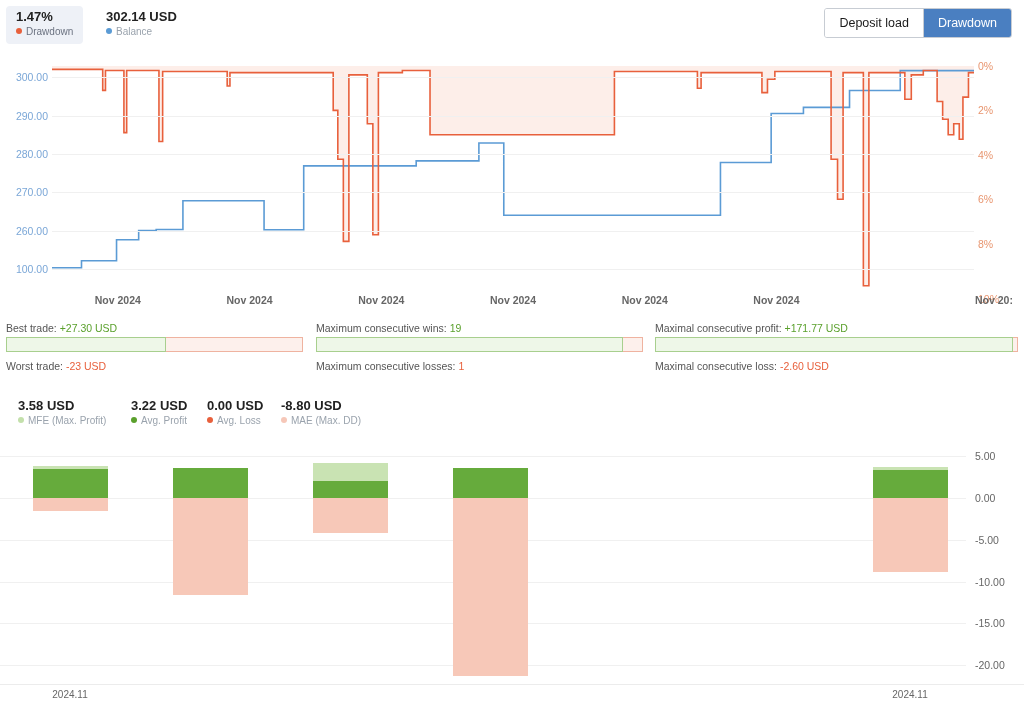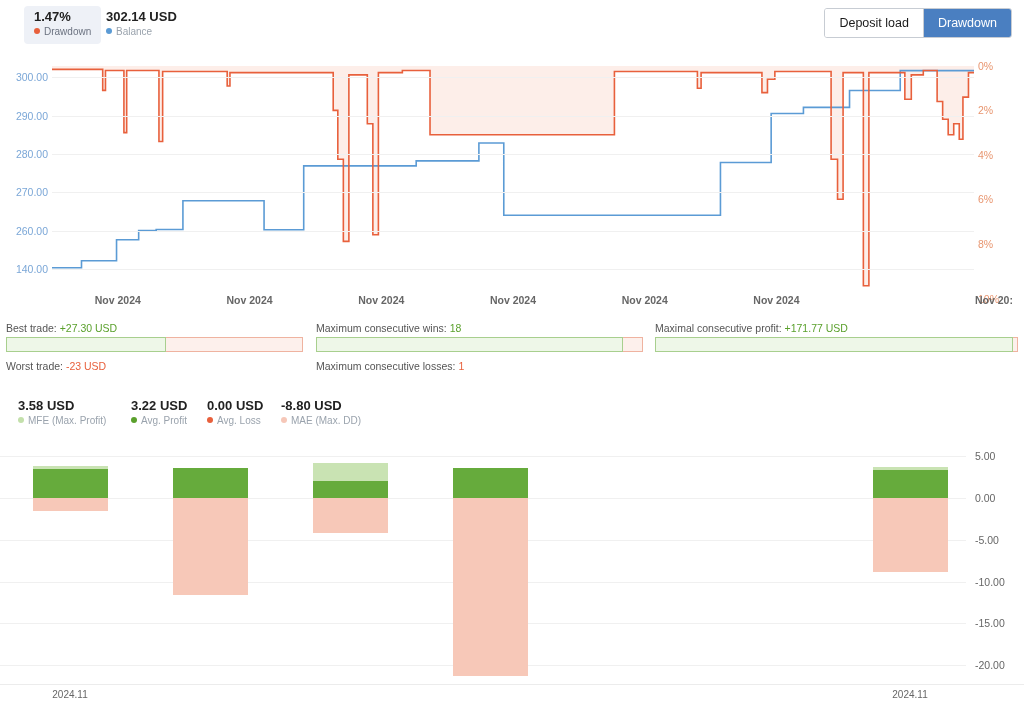--- a/index.html
+++ b/index.html
@@ -4,21 +4,21 @@
 <style>
   html,body{margin:0;padding:0;}
   body{
     width:1024px;height:717px;background:#ffffff;
     font-family:"Liberation Sans","DejaVu Sans",sans-serif;
     color:#333;overflow:hidden;position:relative;
   }
   
   .header{position:absolute;left:0;top:0;width:1024px;height:46px;}
   .stat{position:absolute;top:6px;padding:3px 10px 5px 10px;border-radius:4px;}
-  .stat.drawdown{left:24px;background:#eef1f7;}
+  .stat.drawdown{left:6px;background:#eef1f7;}
   .stat.balance{left:96px;background:transparent;}
   .stat .val{font-size:13px;font-weight:bold;color:#222;line-height:15px;white-space:nowrap;}
   .stat .lbl{font-size:10px;line-height:14px;white-space:nowrap;margin-top:1px;}
   .stat.drawdown .lbl{color:#6b7280;}
   .stat.balance .lbl{color:#9aa3ad;}
   .dot{display:inline-block;width:6px;height:6px;border-radius:50%;margin-right:4px;vertical-align:1px;}
   .dot.red{background:#e8603c;}
   .dot.blue{background:#5b9bd5;}
 
   .toggle{position:absolute;right:12px;top:8px;display:flex;
@@ -102,21 +102,21 @@
   </div>
 </div>
 
 <div class="chart1">
   <div class="axis-l-wrap">
       <div class="axis-l" style="top: 11.4828px;">300.00</div>
       <div class="axis-l" style="top: 49.7586px;">290.00</div>
       <div class="axis-l" style="top: 88.0345px;">280.00</div>
       <div class="axis-l" style="top: 126.31px;">270.00</div>
       <div class="axis-l" style="top: 164.586px;">260.00</div>
-      <div class="axis-l" style="top: 202.862px;">140.00</div>
+      <div class="axis-l" style="top: 202.862px;">100.00</div>
     </div>
   <div class="plot1">
     <svg id="svg1" width="922" height="222">
         <path d="M0.00 3.33 L50.71 3.33 L50.71 24.42 L53.48 24.42 L53.48 4.44 L71.92 4.44 L71.92 66.60 L74.68 66.60 L74.68 4.44 L106.95 4.44 L106.95 75.48 L110.64 75.48 L110.64 5.55 L175.18 5.55 L175.18 19.98 L177.95 19.98 L177.95 6.66 L281.21 6.66 L281.21 44.40 L285.82 44.40 L285.82 93.24 L291.35 93.24 L291.35 175.38 L296.88 175.38 L296.88 8.88 L315.32 8.88 L315.32 57.72 L320.86 57.72 L320.86 168.72 L326.39 168.72 L326.39 6.66 L350.36 6.66 L350.36 4.44 L378.02 4.44 L378.02 68.82 L562.42 68.82 L562.42 5.55 L645.40 5.55 L645.40 22.20 L649.09 22.20 L649.09 6.66 L709.94 6.66 L709.94 26.64 L715.47 26.64 L715.47 13.32 L722.85 13.32 L722.85 5.55 L779.09 5.55 L779.09 93.24 L785.54 93.24 L785.54 133.20 L791.08 133.20 L791.08 6.66 L811.36 6.66 L811.36 219.78 L816.89 219.78 L816.89 6.66 L852.85 6.66 L852.85 33.30 L859.30 33.30 L859.30 8.88 L871.29 8.88 L871.29 4.44 L885.12 4.44 L885.12 35.52 L890.65 35.52 L890.65 53.28 L896.18 53.28 L896.18 68.82 L901.72 68.82 L901.72 57.72 L907.25 57.72 L907.25 73.26 L910.94 73.26 L910.94 31.08 L916.47 31.08 L916.47 6.66 L922.00 6.66 L922 0 L0 0 Z" fill="#fdeee9"></path>
         <path d="M0.00 201.71 L29.50 201.71 L29.50 194.82 L64.54 194.82 L64.54 173.77 L86.67 173.77 L86.67 164.59 L104.19 164.59 L104.19 163.44 L130.92 163.44 L130.92 134.73 L212.06 134.73 L212.06 163.82 L251.71 163.82 L251.71 99.90 L364.19 99.90 L364.19 94.92 L426.89 94.92 L426.89 76.93 L451.78 76.93 L451.78 149.28 L668.45 149.28 L668.45 96.46 L719.16 96.46 L719.16 47.46 L751.43 47.46 L751.43 41.34 L797.53 41.34 L797.53 24.50 L848.24 24.50 L848.24 4.59 L922.00 4.59" fill="none" stroke="#5b9bd5" stroke-width="1.6"></path>
         <path d="M0.00 3.33 L50.71 3.33 L50.71 24.42 L53.48 24.42 L53.48 4.44 L71.92 4.44 L71.92 66.60 L74.68 66.60 L74.68 4.44 L106.95 4.44 L106.95 75.48 L110.64 75.48 L110.64 5.55 L175.18 5.55 L175.18 19.98 L177.95 19.98 L177.95 6.66 L281.21 6.66 L281.21 44.40 L285.82 44.40 L285.82 93.24 L291.35 93.24 L291.35 175.38 L296.88 175.38 L296.88 8.88 L315.32 8.88 L315.32 57.72 L320.86 57.72 L320.86 168.72 L326.39 168.72 L326.39 6.66 L350.36 6.66 L350.36 4.44 L378.02 4.44 L378.02 68.82 L562.42 68.82 L562.42 5.55 L645.40 5.55 L645.40 22.20 L649.09 22.20 L649.09 6.66 L709.94 6.66 L709.94 26.64 L715.47 26.64 L715.47 13.32 L722.85 13.32 L722.85 5.55 L779.09 5.55 L779.09 93.24 L785.54 93.24 L785.54 133.20 L791.08 133.20 L791.08 6.66 L811.36 6.66 L811.36 219.78 L816.89 219.78 L816.89 6.66 L852.85 6.66 L852.85 33.30 L859.30 33.30 L859.30 8.88 L871.29 8.88 L871.29 4.44 L885.12 4.44 L885.12 35.52 L890.65 35.52 L890.65 53.28 L896.18 53.28 L896.18 68.82 L901.72 68.82 L901.72 57.72 L907.25 57.72 L907.25 73.26 L910.94 73.26 L910.94 31.08 L916.47 31.08 L916.47 6.66 L922.00 6.66" fill="none" stroke="#e8603c" stroke-width="1.6"></path>
       </svg>
   <div class="grid-line" style="top: 11.4828px;"></div>
       <div class="grid-line" style="top: 49.7586px;"></div>
       <div class="grid-line" style="top: 88.0345px;"></div>
@@ -146,33 +146,34 @@
 <div class="statbars">
     <div class="sb" style="left: 6px; width: 297px;">
       <div class="top"><span>Best trade:</span> <span class="num-pos">+27.30 USD</span></div>
       <div class="bar">
         <div class="g" style="width:54%"></div>
         <div class="r" style="width:46%"></div>
       </div>
       <div class="bot"><span>Worst trade:</span> <span class="num-neg">-23 USD</span></div>
     </div>
     <div class="sb" style="left: 316px; width: 327px;">
-      <div class="top"><span>Maximum consecutive wins:</span> <span class="num-pos">18</span></div>
+      <div class="top"><span>Maximum consecutive wins:</span> <span class="num-pos">19</span></div>
       <div class="bar">
         <div class="g" style="width:94%"></div>
         <div class="r" style="width:6%"></div>
       </div>
       <div class="bot"><span>Maximum consecutive losses:</span> <span class="num-neg">1</span></div>
     </div>
     <div class="sb" style="left: 655px; width: 363px;">
       <div class="top"><span>Maximal consecutive profit:</span> <span class="num-pos">+171.77 USD</span></div>
       <div class="bar">
         <div class="g" style="width:98.5%"></div>
         <div class="r" style="width:1.5%"></div>
       </div>
+      <div class="bot"><span>Maximal consecutive loss:</span> <span class="num-neg">-2.60 USD</span></div>
     </div>
   </div>
 
 <div class="metrics">
     <div class="metric" style="left: 18px;">
       <div class="v">3.58 USD</div>
       <div class="l"><span class="dot lgreen"></span><span>MFE (Max. Profit)</span></div>
     </div>
     <div class="metric" style="left: 131px;">
       <div class="v">3.22 USD</div>

